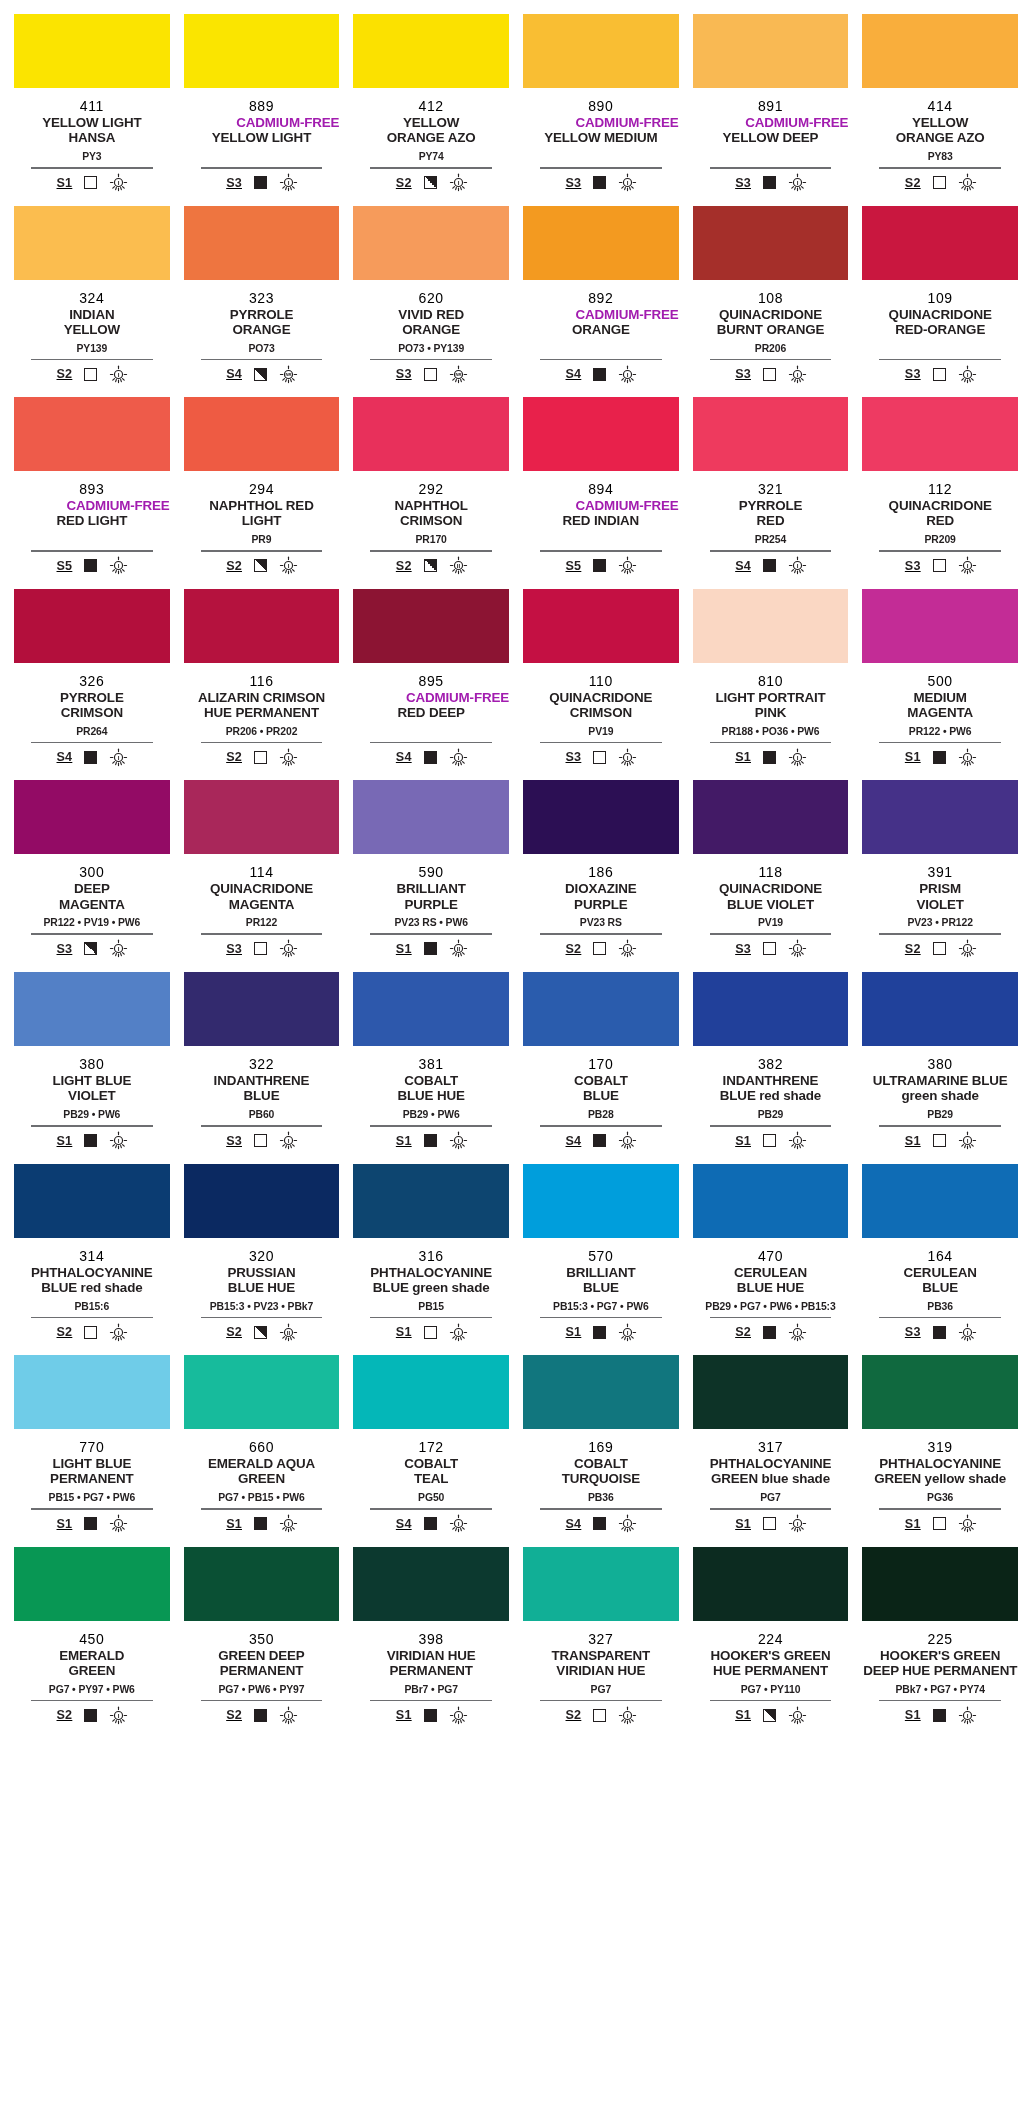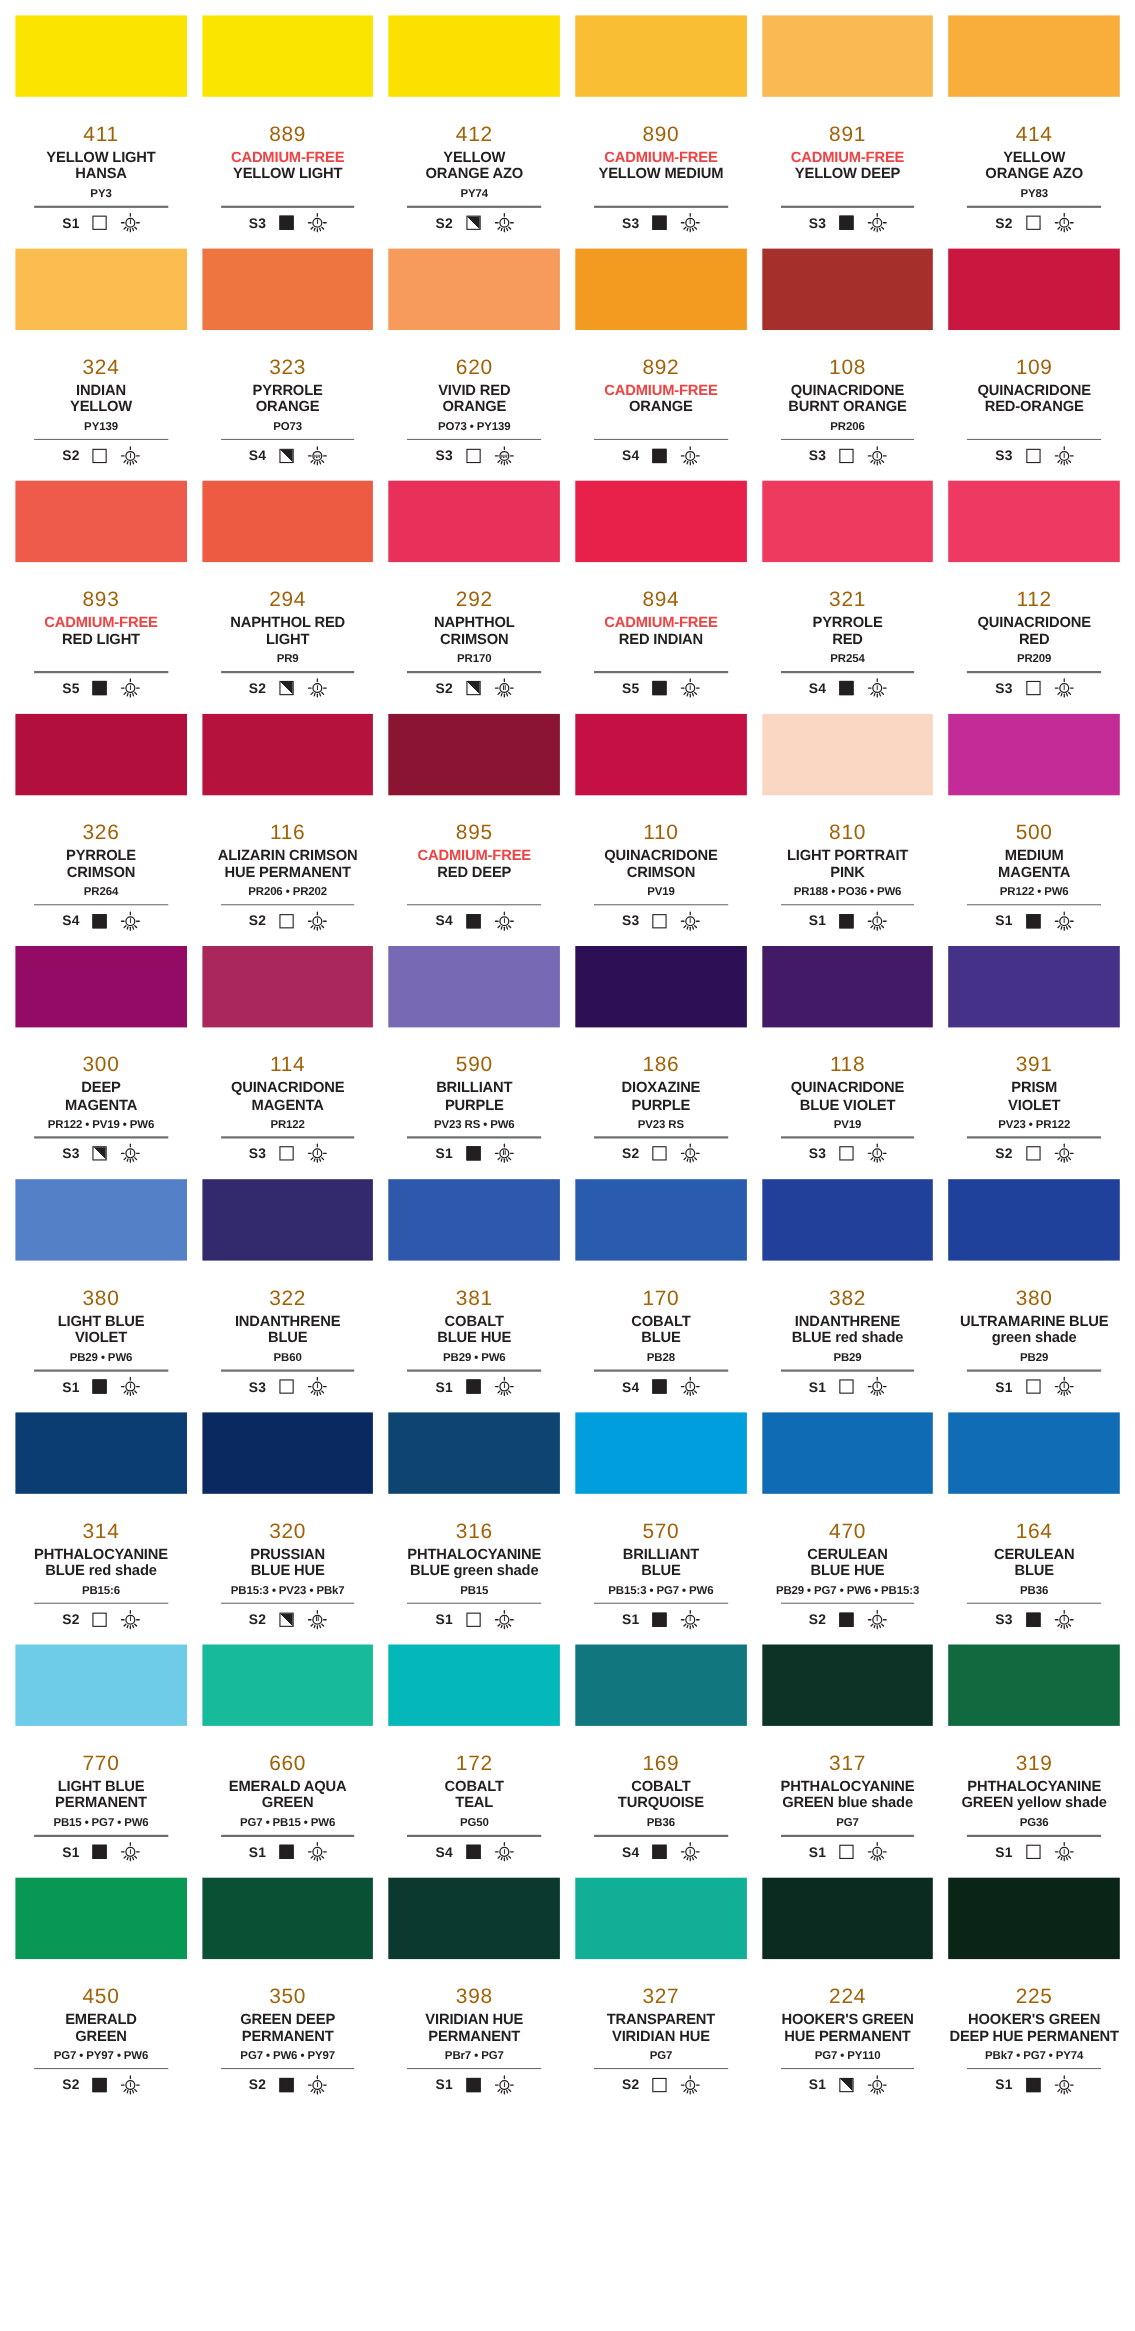--- a/index.html
+++ b/index.html
@@ -25,42 +25,42 @@
   }
 
   .swatch {
     width: 100%;
     height: 74px;
     display: block;
   }
 
   .code {
     text-align: center;
-    font-size: 19px;
+    font-size: 14px;
     letter-spacing: 0.6px;
-    color: #a16207;
-    margin-top: 24px;
+    color: #000000;
+    margin-top: 10px;
     font-weight: 400;
   }
 
   .nameblock {
     text-align: center;
     margin-top: 1px;
     line-height: 1.14;
     min-height: 32px;
   }
   .nameline {
     font-size: 13.4px;
     font-weight: 700;
     letter-spacing: -0.15px;
     color: #231f20;
     display: block;
     white-space: nowrap;
   }
-  .nameline.cadfree { color: #ef4444; }
+  .nameline.cadfree { color: #a21caf; text-align: right; }
 
   .pigments {
     text-align: center;
     font-size: 10.4px;
     font-weight: 700;
     letter-spacing: -0.1px;
     color: #231f20;
     margin-top: 4px;
     height: 13px;
     white-space: nowrap;
@@ -73,20 +73,21 @@
     margin: 3px auto 0 auto;
   }
 
   .symbols {
     display: flex;
     align-items: center;
     justify-content: center;
     gap: 12px;
     margin-top: 5px;
     height: 18px;
+    text-decoration: underline;
   }
 
   .series {
     font-size: 12.6px;
     font-weight: 700;
     color: #231f20;
     letter-spacing: 0.2px;
     min-width: 17px;
     text-align: right;
   }

